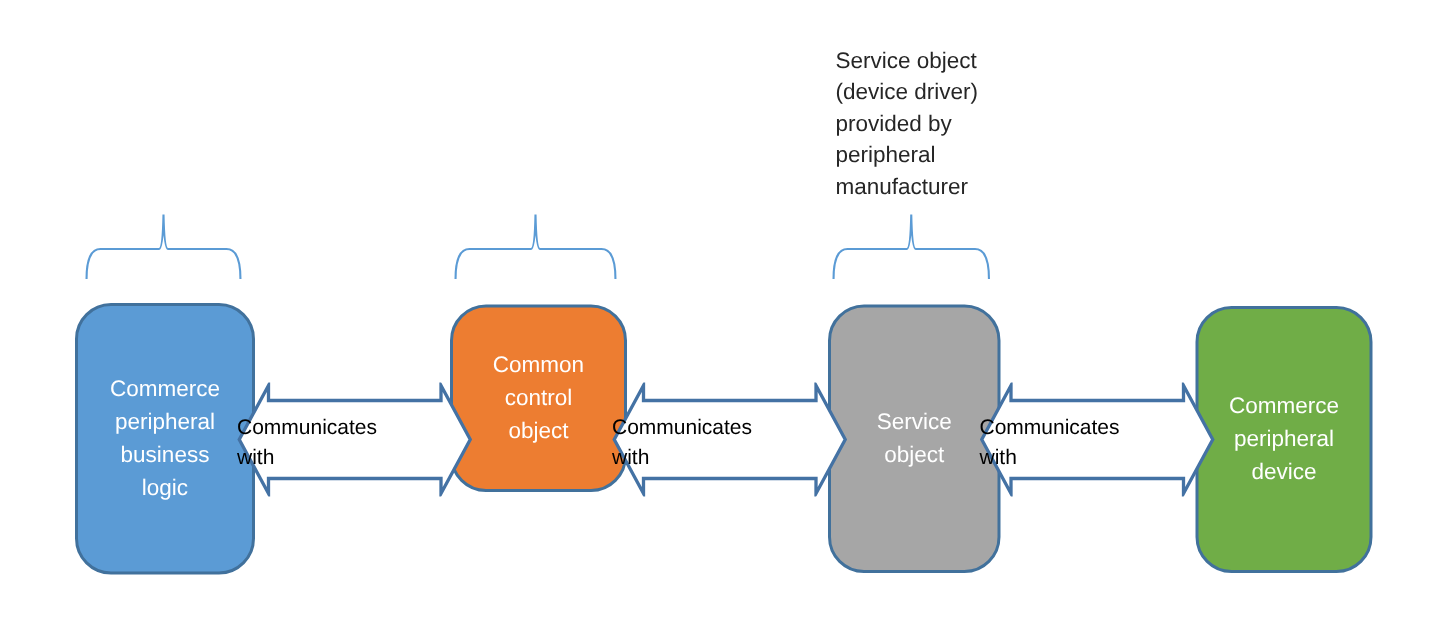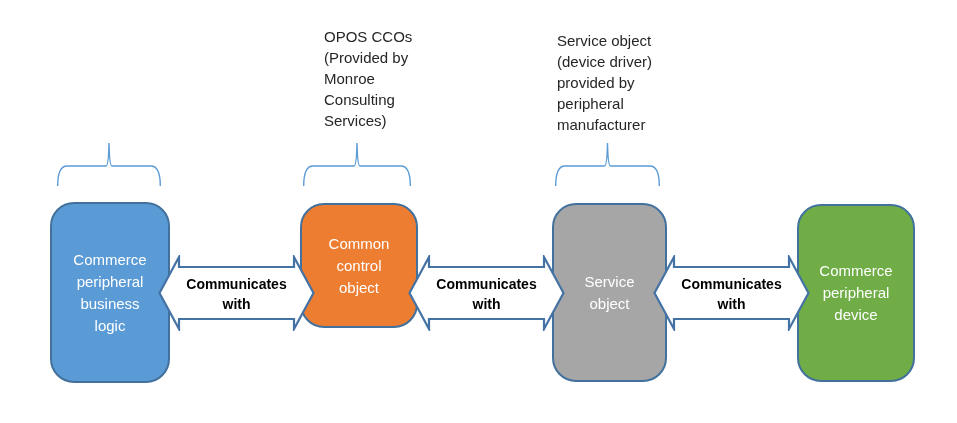--- a/index.html
+++ b/index.html
@@ -41,40 +41,34 @@
     position: absolute;
     top: 255px;
     width: 157px;
     height: 76px;
     z-index: 2;
   }
   .connector-label {
     position: absolute;
     top: 274px;
     width: 157px;
-    text-align: center;
+    text-align: left;
     font-size: 14px;
     line-height: 20px;
     white-space: pre-line;
     color: #000000;
     z-index: 3;
-    font-weight: bold;
   }
 </style>
 </head>
 <body>
 
 <div class="canvas">
 
 
-  <div class="annotation" style="left: 324px; top: 26px; color: rgb(38, 38, 38);">OPOS CCOs
-(Provided by
-Monroe
-Consulting
-Services)</div>
 
   <div class="annotation" style="left: 557px; top: 30px; color: rgb(38, 38, 38);">Service object
 (device driver)
 provided by
 peripheral
 manufacturer</div>
 
   <svg class="brace" style="left:57px; top:142px;" width="104" height="46" viewBox="0 0 104 46">
     <path d="M 0.7 44 Q 0.7 24 10 24 L 49 24 Q 51.5 24 52 1 Q 52.5 24 55 24 L 94 24 Q 103.3 24 103.3 44" fill="none" stroke-width="1.4" stroke="#5B9BD5"></path>
   </svg>

